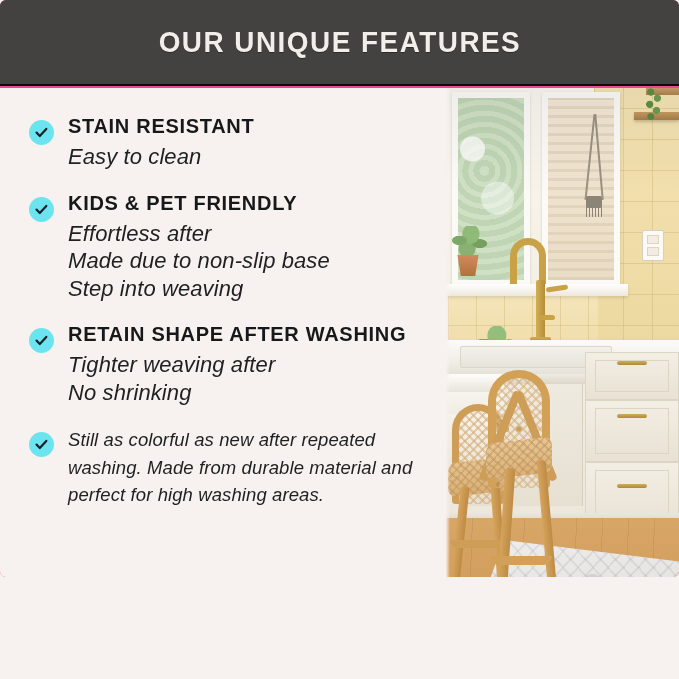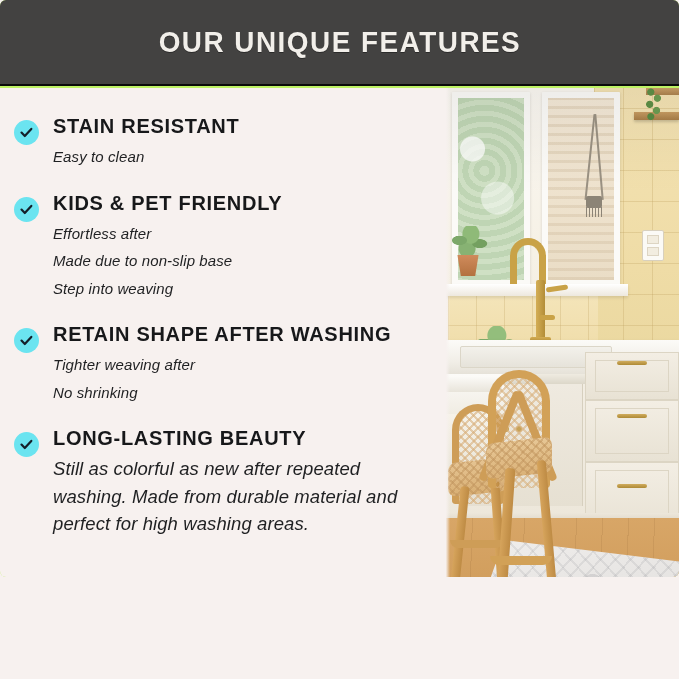--- a/index.html
+++ b/index.html
@@ -12,21 +12,21 @@
 
   body {
     font-family: "Liberation Sans", sans-serif;
     background: #F7F1EF;
   }
 
   .page {
     position: relative;
     width: 679px;
     height: 577px;
-    background: #bef264;
+    background: #ec4899;
     overflow: hidden;
     border-radius: 6px;
   }
 
   
   .header {
     position: absolute;
     left: 0; top: 0;
     width: 679px;
     height: 86px;
@@ -53,21 +53,21 @@
     left: 0; top: 88px;
     width: 679px;
     height: 591px;
     display: flex;
   }
 
   .features {
     width: 446px;
     height: 100%;
     background: #F7F1EF;
-    padding: 26px 10px 0 14px;
+    padding: 26px 10px 0 29px;
     position: relative;
   }
 
   .feature {
     display: flex;
     align-items: flex-start;
     margin-bottom: 20px;
   }
 
   .check-badge {
@@ -93,21 +93,21 @@
     letter-spacing: 0.7px;
     color: #17181A;
     line-height: 1.25;
     margin-bottom: 4px;
     white-space: nowrap;
   }
 
   .feature-line {
     font-family: "Liberation Sans", sans-serif;
     font-style: italic;
-    font-size: 15px;
+    font-size: 22px;
     color: #1F2022;
     line-height: 27.5px;
     letter-spacing: 0.1px;
   }
 
   .feature-para {
     font-family: "Liberation Sans", sans-serif;
     font-style: italic;
     font-size: 18.5px;
     color: #1F2022;
@@ -426,21 +426,20 @@
         </div>
       </div>
 
       <div class="feature">
         <div class="check-badge">
           <svg width="15" height="15" viewBox="0 0 15 15" aria-hidden="true">
             <path d="M2.5 7.6 L5.8 11 L12.3 3.9" fill="none" stroke="#14202A" stroke-width="2.2" stroke-linecap="round" stroke-linejoin="round"></path>
           </svg>
         </div>
         <div class="feature-text">
-          <div class="feature-title">LONG-LASTING BEAUTY</div>
           <div class="feature-para">Still as colorful as new after repeated washing. Made from durable material and perfect for high washing areas.</div>
         </div>
       </div>
 
     </div>
 
     <div class="photo">
       <div class="wall-upper"></div>
       <div class="tilewall"></div>
 

